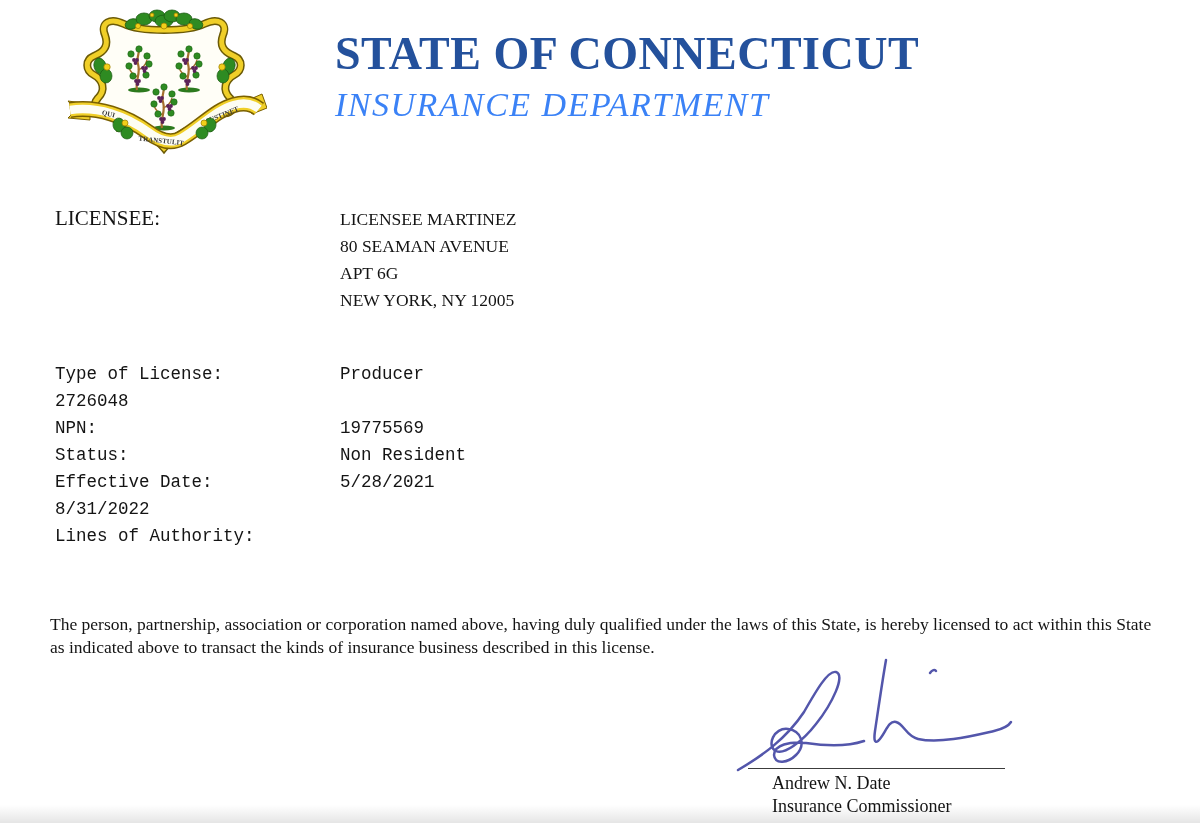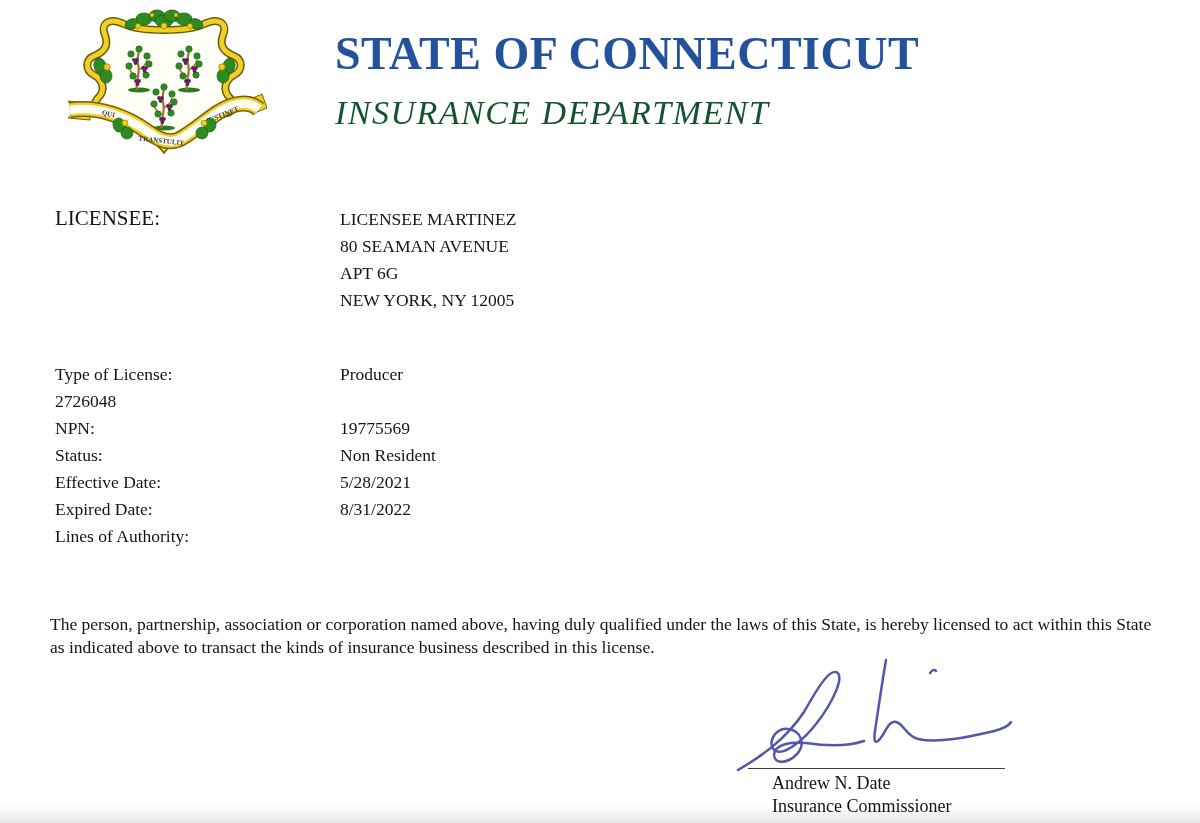--- a/index.html
+++ b/index.html
@@ -27,38 +27,39 @@
     transform: translateX(-50%);
     text-align: left; white-space: nowrap;
   }
   .doc-title {
     font-size: 46px; font-weight: bold;
     color: #24519c; letter-spacing: 0.5px;
     line-height: 1.05;
   }
   .doc-subtitle {
     font-size: 34px; font-style: italic;
-    color: #14532d; letter-spacing: 1.5px;
-    margin-top: 16px;
+    color: #3b82f6; letter-spacing: 1.5px;
+    margin-top: 8px;
   }
 
   
   .licensee-label {
     position: absolute; left: 55px; top: 206px;
     font-size: 21px;
   }
   .licensee-values {
     position: absolute; left: 340px; top: 206px;
     font-size: 17.5px; line-height: 27px;
   }
 
   
   .details {
     position: absolute; left: 55px; top: 361px;
     font-size: 17.5px;
+    font-family: Liberation Mono, monospace;
   }
   .detail-row { display: flex; line-height: 27px; }
   .detail-row .label { width: 285px; flex: 0 0 285px; }
 
   
   .body-paragraph {
     position: absolute; left: 50px; top: 613px;
     width: 1112px;
     font-size: 17.5px; line-height: 22.5px;
   }
@@ -223,21 +224,20 @@
     </div>
     <div class="detail-row">
       <span class="label">Status:</span>
       <span class="value">Non Resident</span>
     </div>
     <div class="detail-row">
       <span class="label">Effective Date:</span>
       <span class="value">5/28/2021</span>
     </div>
     <div class="detail-row">
-      <span class="label">Expired Date:</span>
       <span class="value">8/31/2022</span>
     </div>
     <div class="detail-row">
       <span class="label">Lines of Authority:</span>
     </div>
   </div>
 
   <div class="body-paragraph">The person, partnership, association or corporation named above, having duly qualified under the laws of this State, is hereby licensed to act within this State as indicated above to transact the kinds of insurance business described in this license.</div>
 
   <svg class="signature-svg" viewBox="0 0 290 130" xmlns="http://www.w3.org/2000/svg">

